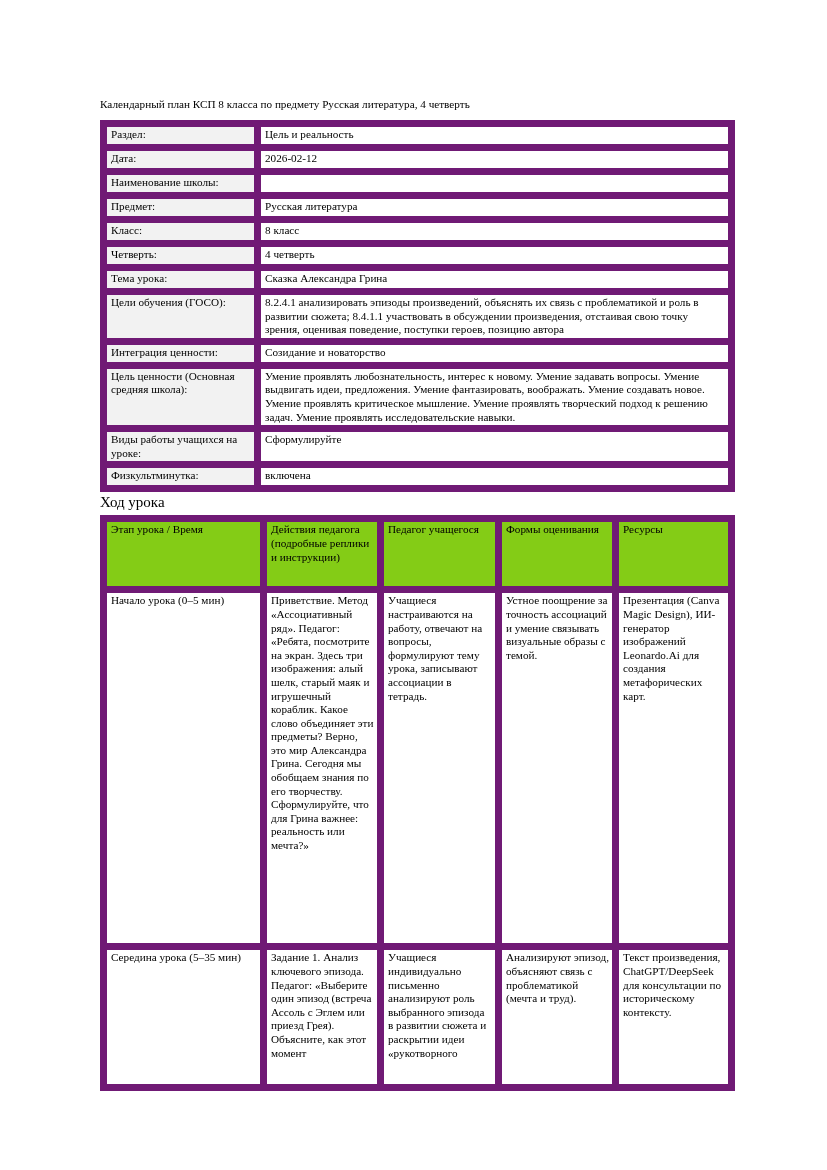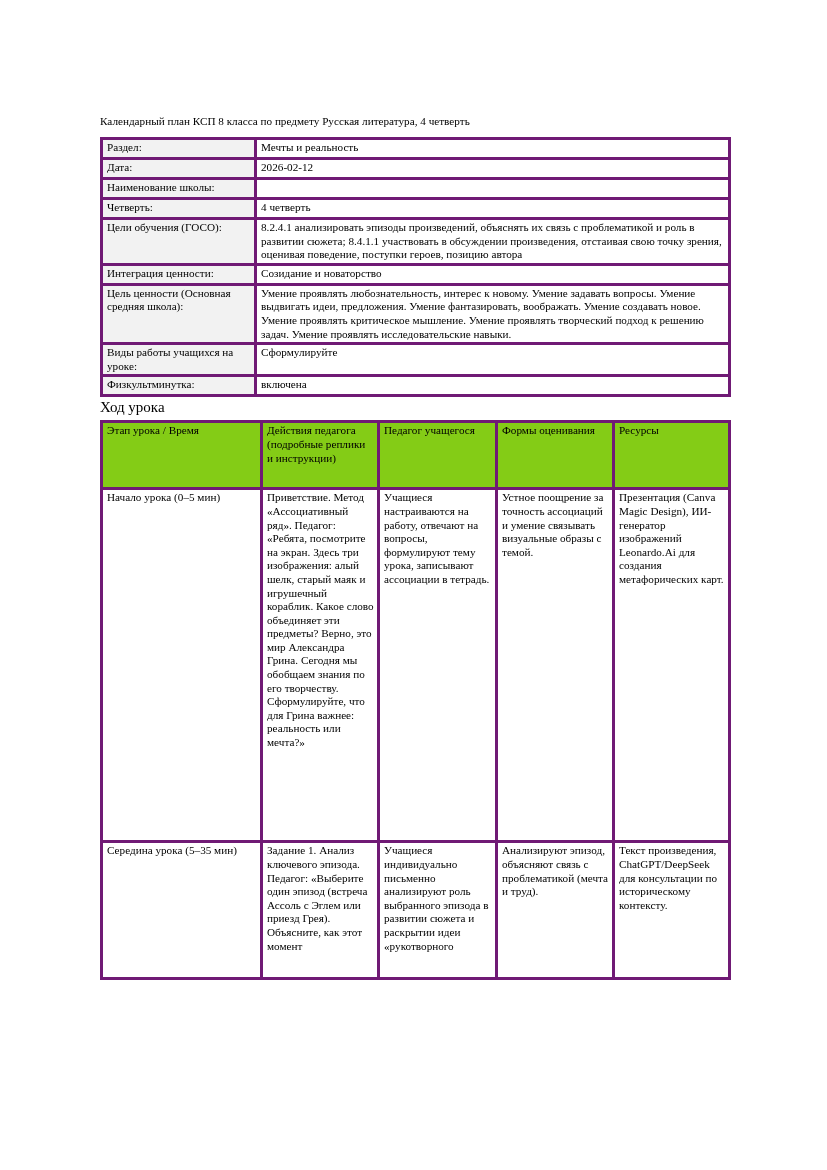--- a/index.html
+++ b/index.html
@@ -19,21 +19,21 @@
   .page {
     position: absolute;
     left: 0; top: 0;
     width: 827px;
     height: 1170px;
     background: #ffffff;
   }
   .content {
     position: absolute;
     left: 100px;
-    top: 114px;
+    top: 97px;
     width: 628px;
   }
   .doc-title {
     font-size: 11.2px;
     line-height: 14px;
     margin: 0 0 9px 0;
     white-space: nowrap;
   }
   .section-label {
     font-size: 15px;
@@ -41,21 +41,21 @@
     margin: 3px 0 6px 0;
   }
   table {
     border-collapse: collapse;
     table-layout: fixed;
     width: 628px;
     font-size: 11.2px;
     line-height: 13.6px;
   }
   table td, table th {
-    border: 3px solid #701a75;
+    border: 7px solid #701a75;
     padding: 1px 3px 1px 4px;
     vertical-align: top;
     text-align: left;
     font-weight: normal;
     word-wrap: break-word;
     overflow-wrap: break-word;
     hyphens: none;
   }
   
   .info-table col.c-label { width: 154px; }
@@ -94,33 +94,45 @@
     <p class="doc-title">Календарный план КСП 8 класса по предмету Русская литература, 4 четверть</p>
 
     <table class="info-table">
       <colgroup>
         <col class="c-label">
         <col class="c-value">
       </colgroup>
       <tbody>
         <tr class="r-short">
           <td class="label">Раздел:</td>
-          <td class="value">Мечты и реальность</td>
+          <td class="value">Цель и реальность</td>
         </tr>
         <tr class="r-short">
           <td class="label">Дата:</td>
           <td class="value">2026-02-12</td>
         </tr>
         <tr class="r-short">
           <td class="label">Наименование школы:</td>
           <td class="value"></td>
         </tr>
         <tr class="r-short">
+          <td class="label">Предмет:</td>
+          <td class="value">Русская литература</td>
+        </tr>
+        <tr class="r-short">
+          <td class="label">Класс:</td>
+          <td class="value">8 класс</td>
+        </tr>
+        <tr class="r-short">
           <td class="label">Четверть:</td>
           <td class="value">4 четверть</td>
+        </tr>
+        <tr class="r-short">
+          <td class="label">Тема урока:</td>
+          <td class="value">Сказка Александра Грина</td>
         </tr>
         <tr>
           <td class="label">Цели обучения (ГОСО):</td>
           <td class="value">8.2.4.1 анализировать эпизоды произведений, объяснять их связь с проблематикой и роль в развитии сюжета; 8.4.1.1 участвовать в обсуждении произведения, отстаивая свою точку зрения, оценивая поведение, поступки героев, позицию автора</td>
         </tr>
         <tr class="r-short">
           <td class="label">Интеграция ценности:</td>
           <td class="value">Созидание и новаторство</td>
         </tr>
         <tr>

